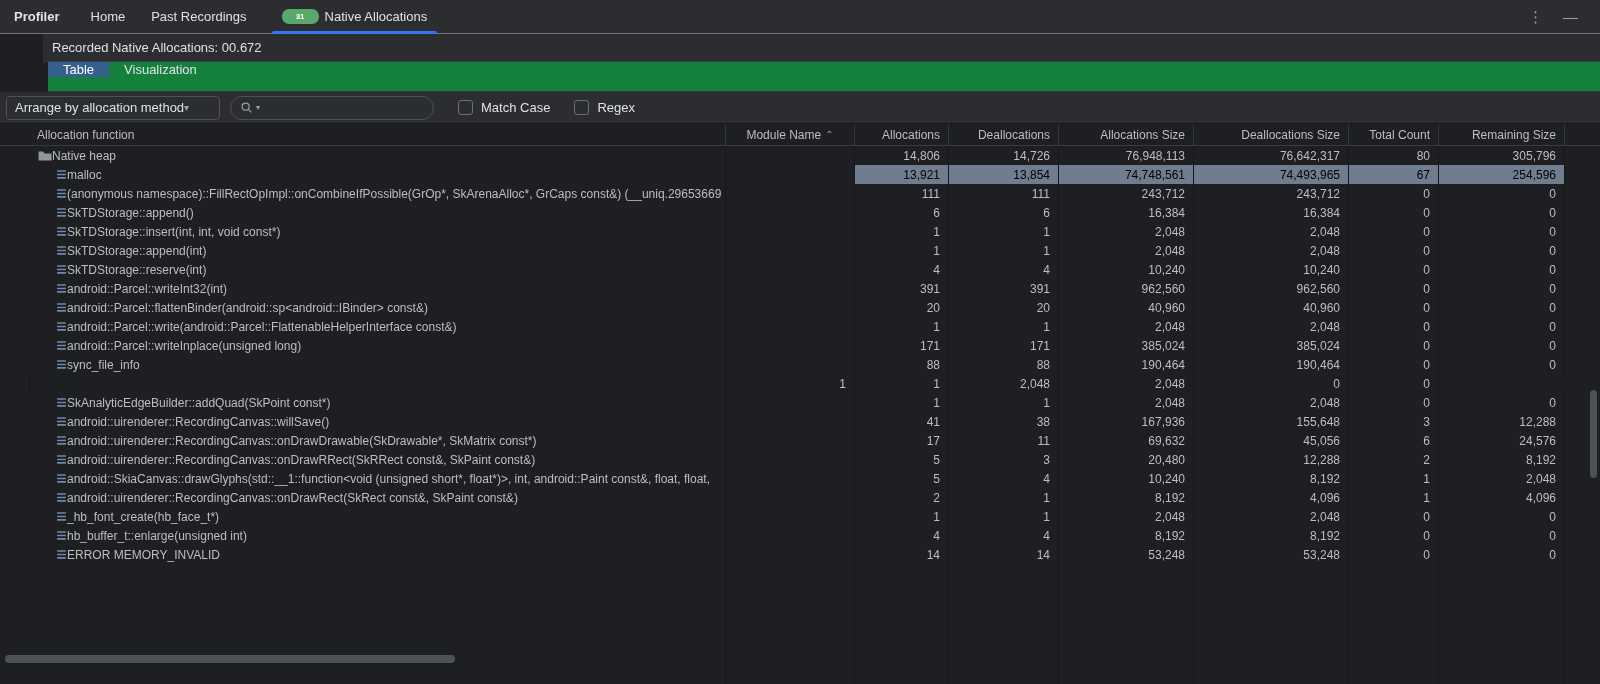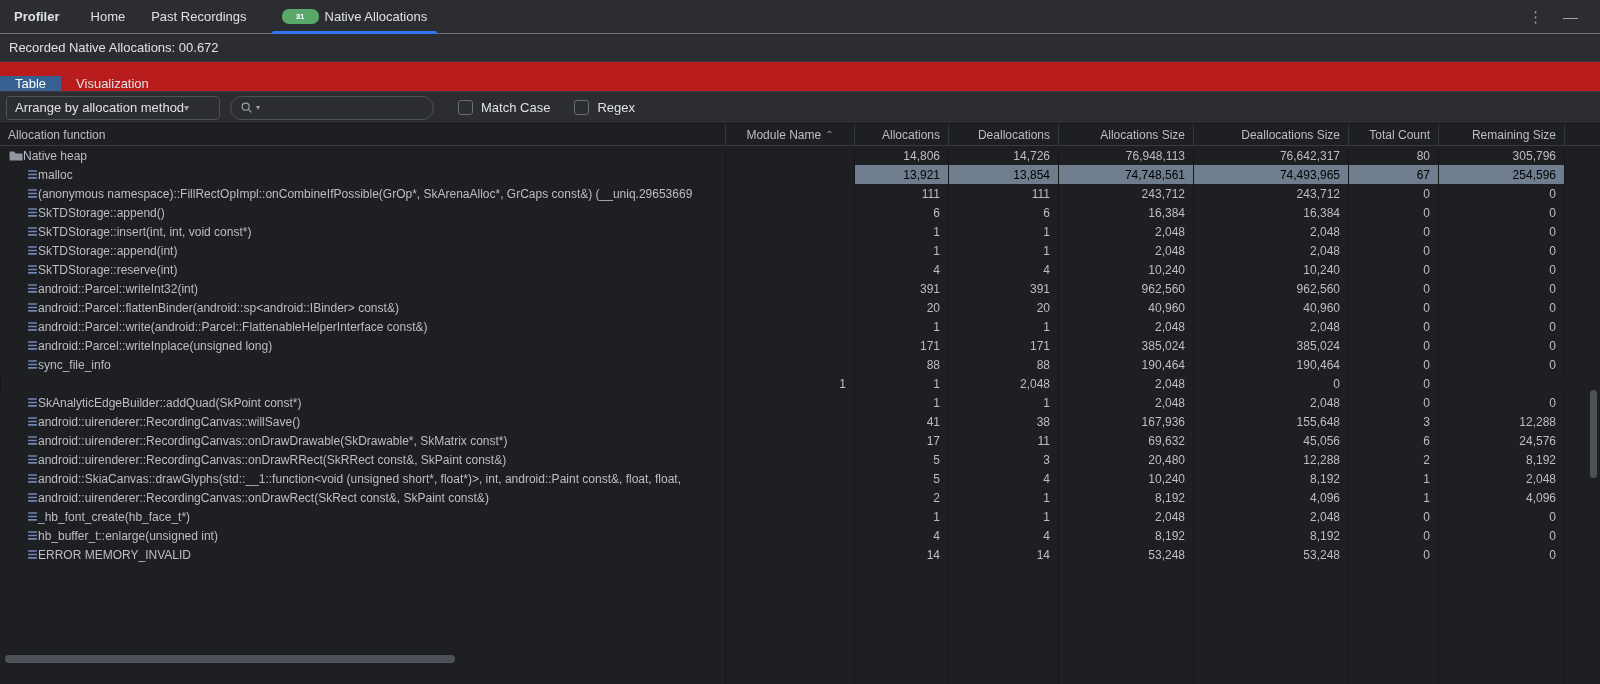--- a/index.html
+++ b/index.html
@@ -31,27 +31,27 @@
     color: #fff; font-size: 8px; font-weight: bold;
     display: flex; align-items: center; justify-content: center;
   }
   .nav-right { margin-left: auto; display: flex; gap: 20px; align-items: center;
     color: #9da0a8; font-size: 15px; padding-right: 12px; }
   .nav-right span { cursor: default; }
 
   
   .status-row {
     height: 28px; background: #2b2d30; display: flex; align-items: center;
-    padding: 0 9px; font-size: 13px; border-bottom: 1px solid #393b40;
+    padding: 0 9px; font-size: 13px; border-bottom: 1px solid #393b40; margin-left: 43px;
   }
 
   
   .view-tabs {
-    height: 30px; background: #b91c1c; display: flex; align-items: flex-end;
-    border-bottom: 1px solid #393b40; font-size: 13px;
+    height: 30px; background: #15803d; display: flex; align-items: flex-start;
+    border-bottom: 1px solid #393b40; font-size: 13px; margin-left: 48px;
   }
   .vtab { display: flex; align-items: center; padding: 0 15px; color: #dfe1e5; }
   .vtab.selected { background: #36608f; color: #ffffff; }
 
   
   .toolbar {
     height: 32px; background: #2b2d30; display: flex; align-items: center;
     padding: 0 6px; font-size: 13px; border-bottom: 1px solid #17181b;
   }
   .dropdown {
@@ -73,20 +73,21 @@
   .cb-group { display: flex; align-items: center; gap: 8px; margin-left: 24px; }
   .cb-box {
     width: 15px; height: 15px; border: 1px solid #6b6e75; border-radius: 3px;
     background: #2b2d30; flex: none;
   }
 
   
   .grid-cols {
     display: grid;
     grid-template-columns: minmax(0,1fr) 129px 94px 110px 135px 155px 90px 126px 36px;
+    padding-left: 29px;
   }
   .table-wrap { height: 560px; display: flex; flex-direction: column; background: #1e1f22; }
   .thead {
     height: 22px; align-items: center; font-size: 12px; color: #bcbec4;
     border-bottom: 1px solid #393b40; background: #1e1f22; flex: none;
   }
   .hcell { height: 100%; display: flex; align-items: center; overflow: hidden;
     white-space: nowrap; border-left: 1px solid #33363a; }
   .hcell.first { border-left: none; padding-left: 8px; }
   .hcell.center { justify-content: center; gap: 4px; }

